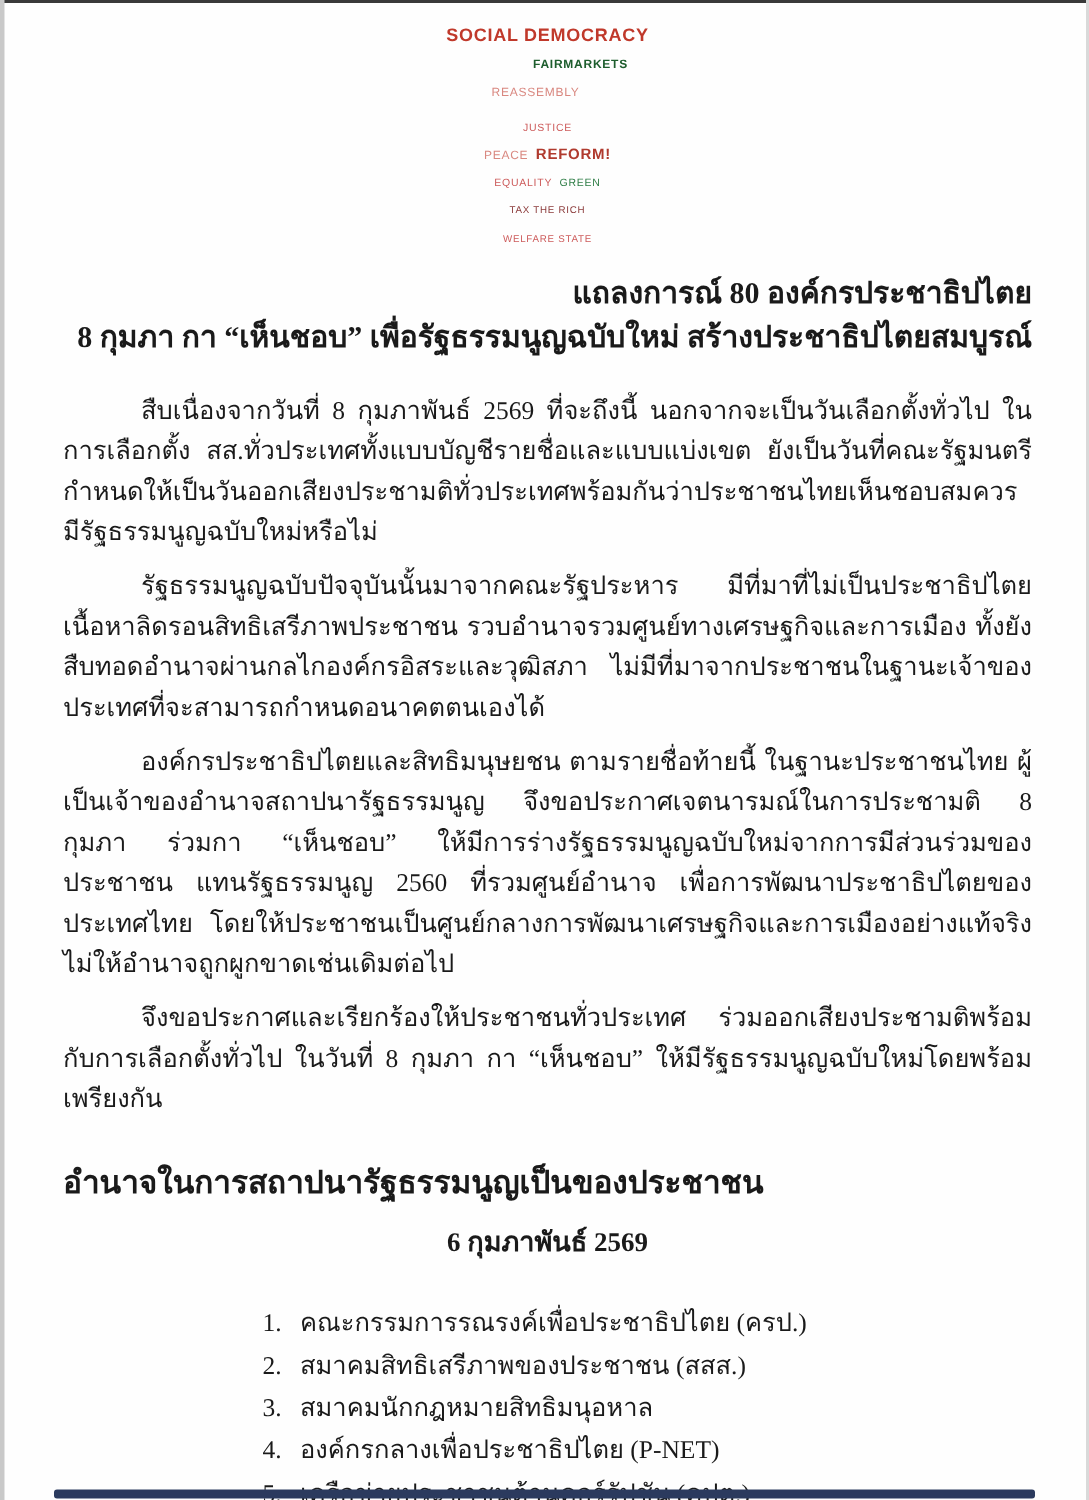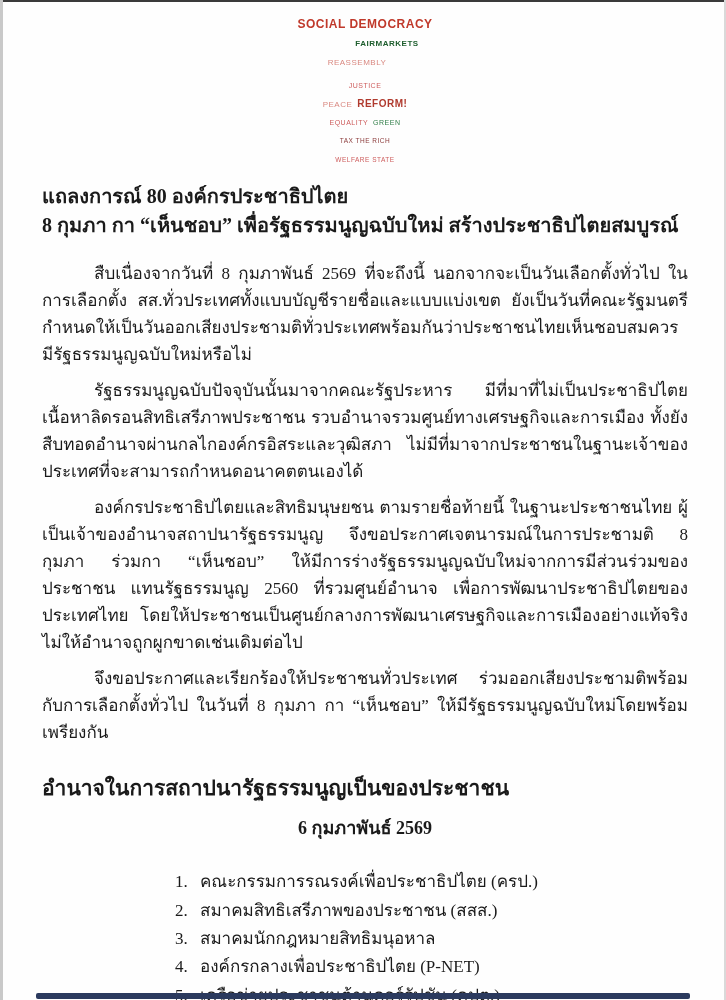--- a/index.html
+++ b/index.html
@@ -28,21 +28,21 @@
   .w-green-b   { color: #1e5e2e; font-weight: bold; font-size: 8px; }
   .w-red-faint { color: #d98880; font-size: 8px; }
   .w-red-sm    { color: #cd5c5c; font-size: 7px; }
   .w-red-b     { color: #b03a2e; font-weight: bold; font-size: 10px; }
   .w-green-sm  { color: #2e7d46; font-size: 7px; }
   .w-darkred   { color: #8b3a3a; font-size: 6.5px; }
   .row-shift-r { transform: translateX(22px); }
   .row-shift-l { transform: translateX(-8px); }
 
   
-  .title { text-align: left; font-weight: bold; font-size: 20px; line-height: 29px; margin-top: 16px; }
+  .title { text-align: right; font-weight: bold; font-size: 20px; line-height: 29px; margin-top: 16px; }
 
   
   .bodytext { margin-top: 20px; }
   .bodytext p {
     font-size: 17px;
     line-height: 27px;
     text-align: justify;
     text-indent: 52px;
     margin-bottom: 9px;
   }

